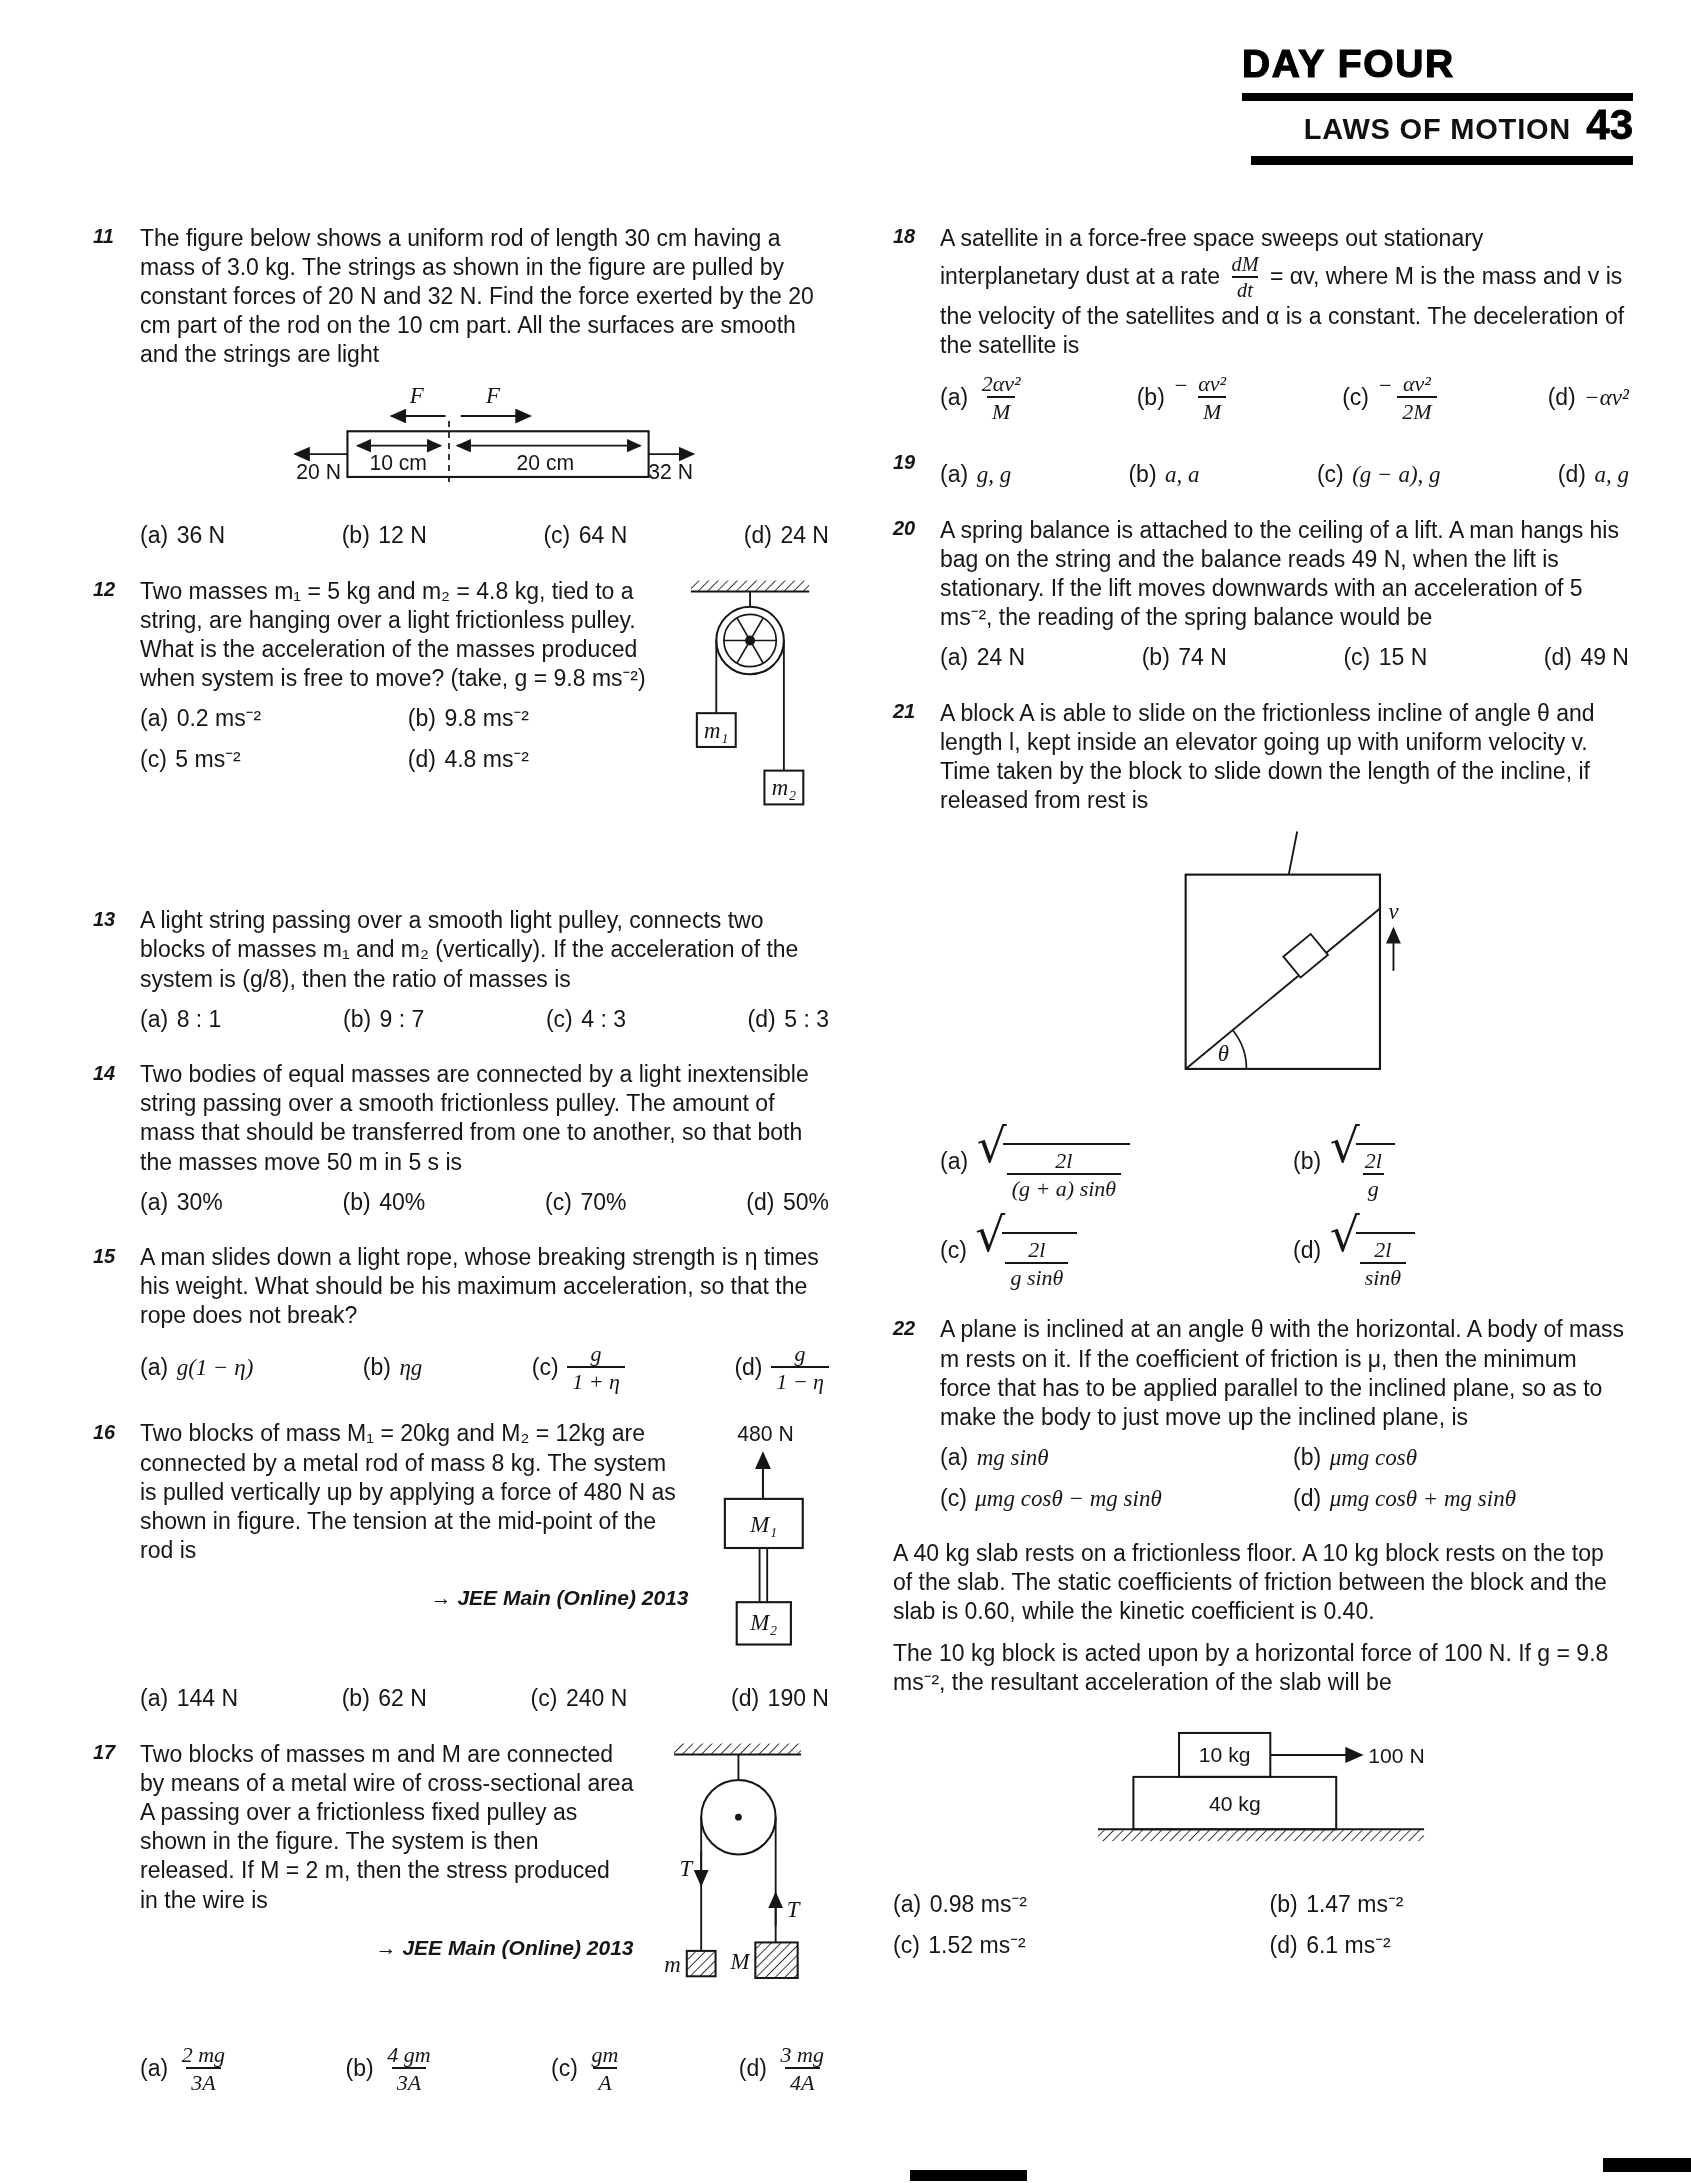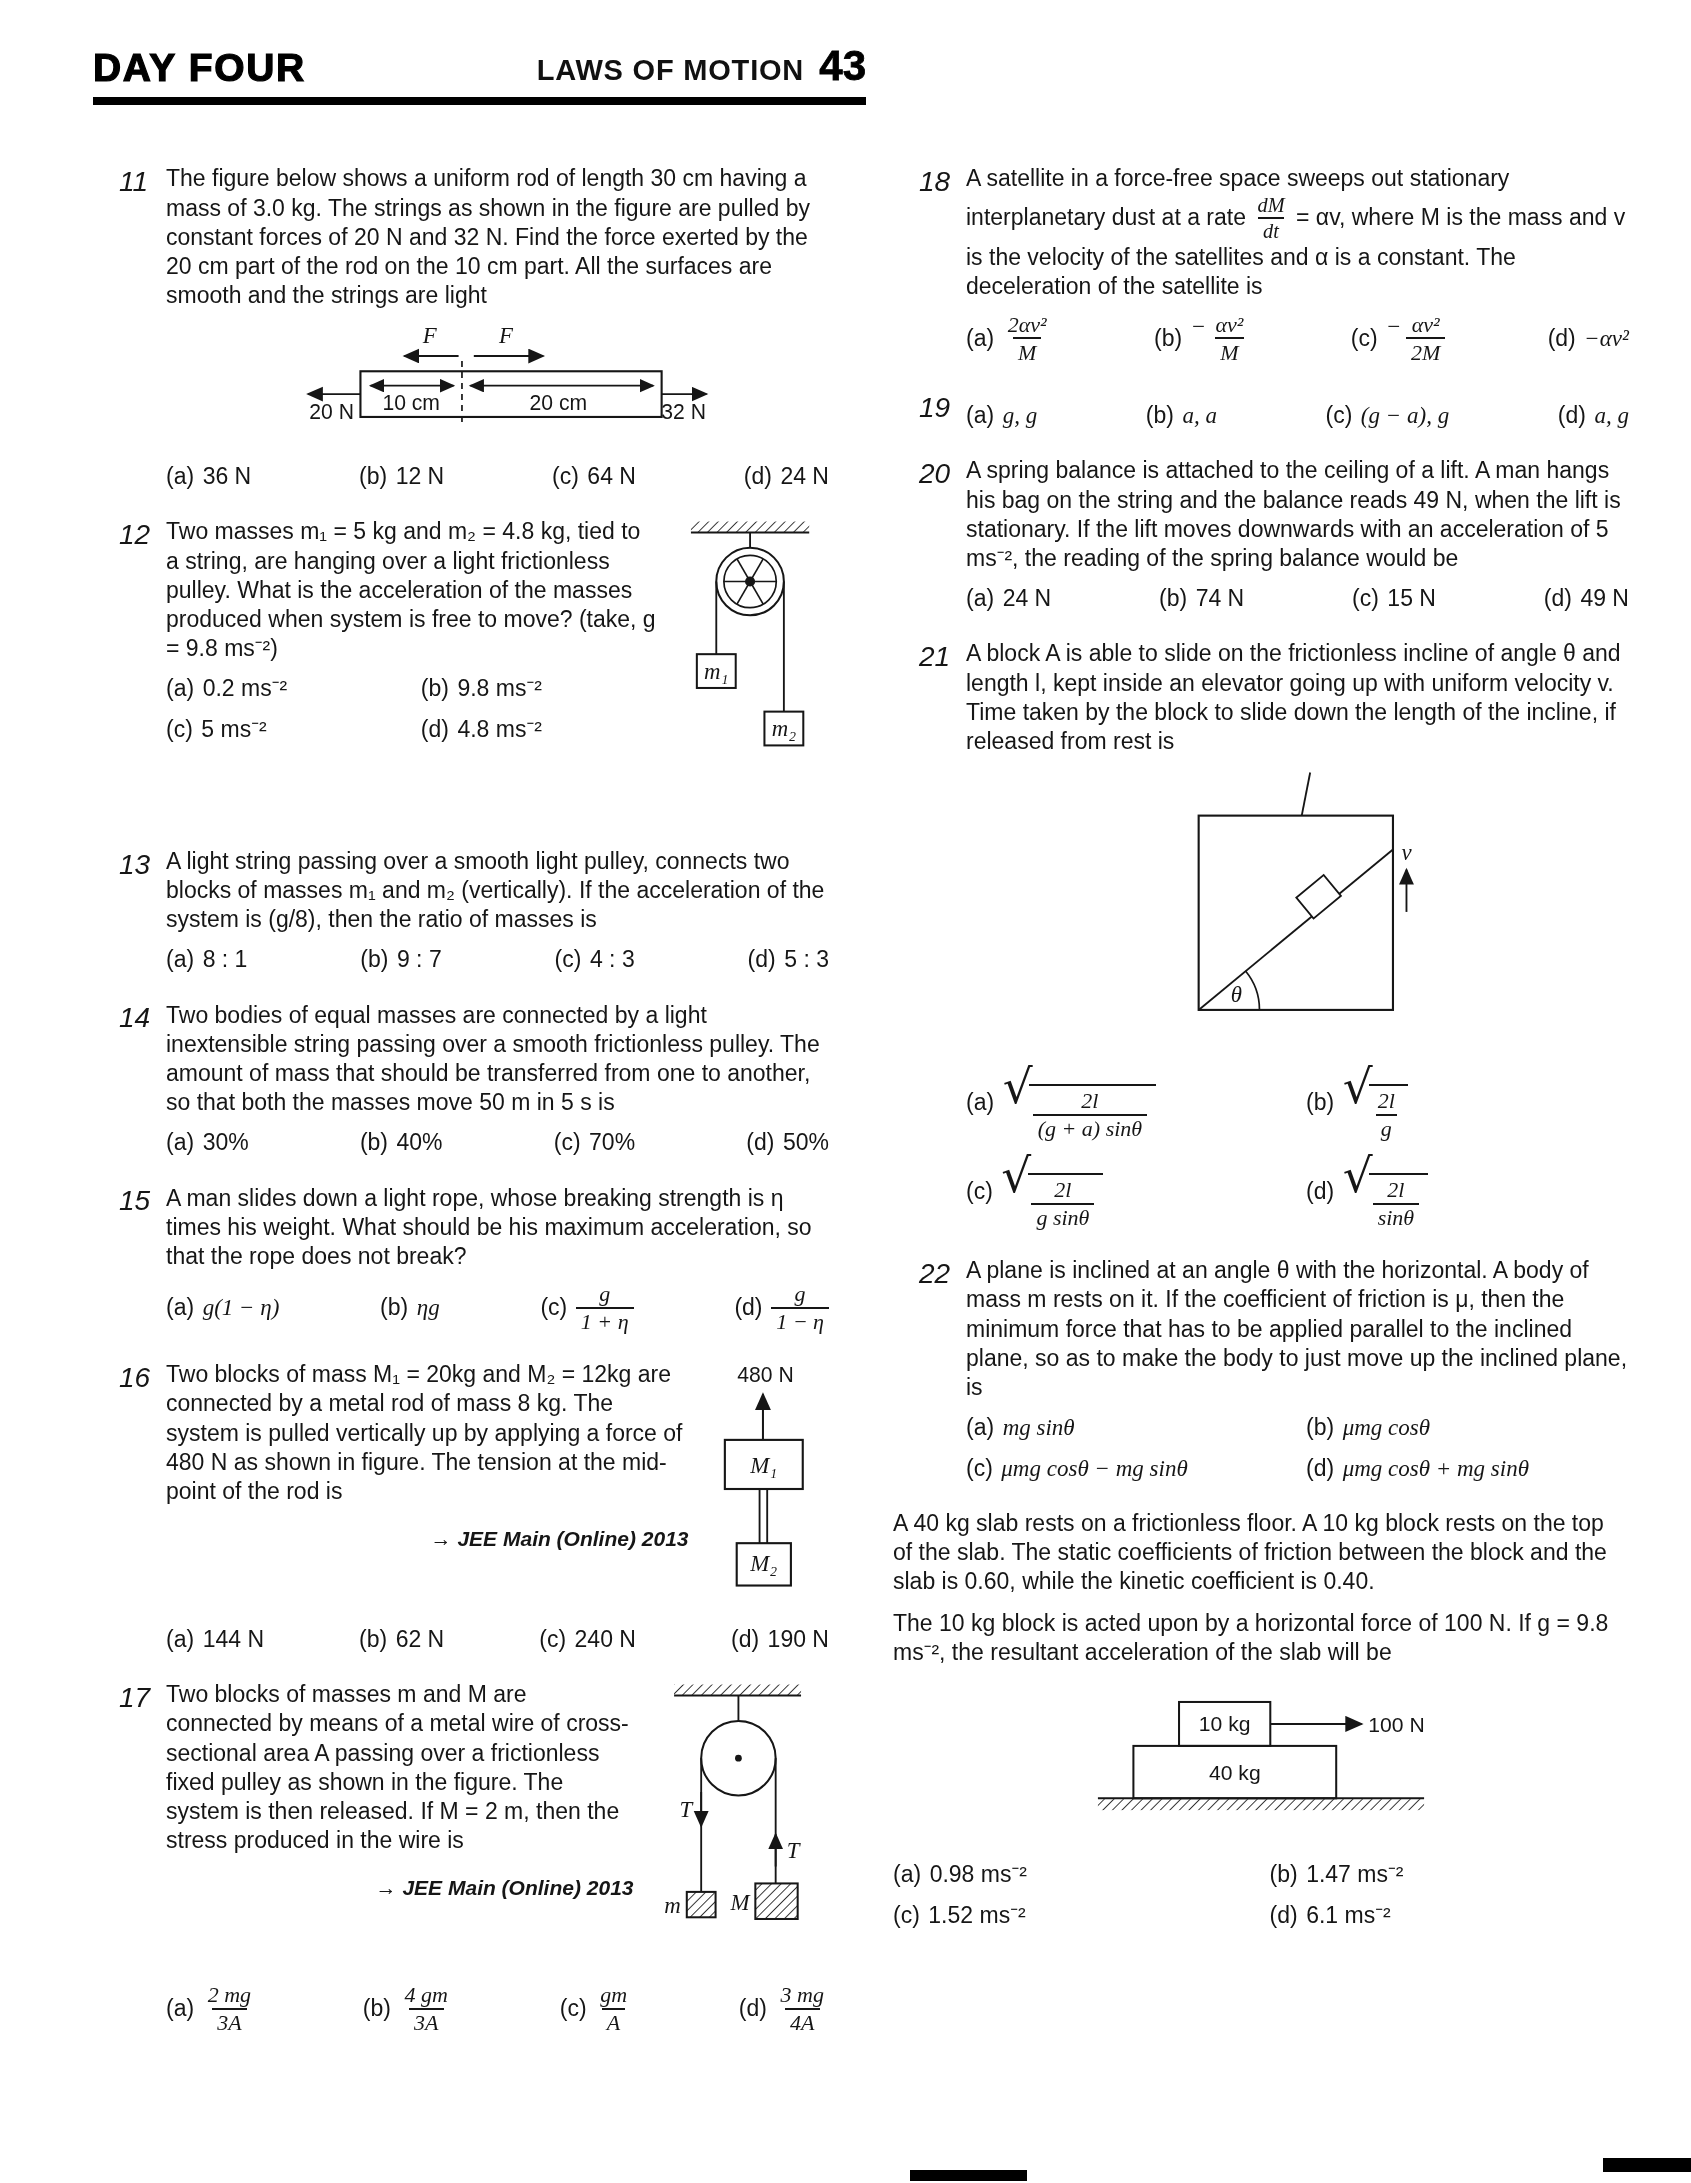--- a/index.html
+++ b/index.html
@@ -7,39 +7,39 @@
   body {
     background:#ffffff;
     font-family:"Liberation Sans", sans-serif;
     color:#161616;
     position:relative;
     overflow:hidden;
   }
   .page { padding:42px 59px 0 93px; }
 
   
-  .hdr { display:flex; align-items:flex-end; }
+  .hdr { display:flex; justify-content:space-between; align-items:flex-end;flex-direction:column; }
   .hdr-left { width:391px; }
   .hdr-right { width:382px; text-align:right; }
   .day-title {
     font-size:39px; font-weight:bold; letter-spacing:1.7px;
     -webkit-text-stroke:1.2px #000; color:#000;
   }
   .chapter-line { display:flex; justify-content:flex-end; align-items:baseline; gap:15.2px; }
   .chapter-title { font-size:29px; font-weight:bold; letter-spacing:0.8px; color:#111; }
   .page-number { font-size:42px; font-weight:bold; -webkit-text-stroke:0.8px #000; color:#000; }
   .bar { height:8.5px; background:#000; margin-top:6.8px; }
 
   
   .columns { display:flex; gap:64px; margin-top:59px; }
   .col { width:736px; flex:none; }
 
   
   .question { display:flex; margin-bottom:25.4px; }
-  .q-num { width:47px; flex:none; font-size:28px; font-weight:normal; font-style:italic; padding-top:1.7px;margin-left:26px; }
+  .q-num { width:47px; flex:none; font-size:20px; font-weight:bold; font-style:italic; padding-top:1.7px; }
   .q-body { flex:1; min-width:0; font-size:23px; line-height:1.27; }
   .q-body::after { content:""; display:block; clear:both; }
   .q-text { margin:0; }
   .q-text + .q-text { margin-top:12px; }
   .q-source { text-align:right; font-weight:bold; font-style:italic; font-size:21px; margin-top:20px; }
 
   
   .options { margin-top:10.2px; }
   .cols-4 { display:grid; grid-template-columns:repeat(4, max-content); justify-content:space-between; row-gap:8.5px; }
   .cols-2 { display:grid; grid-template-columns:repeat(2, 1fr); column-gap:17px; row-gap:10.2px; }

